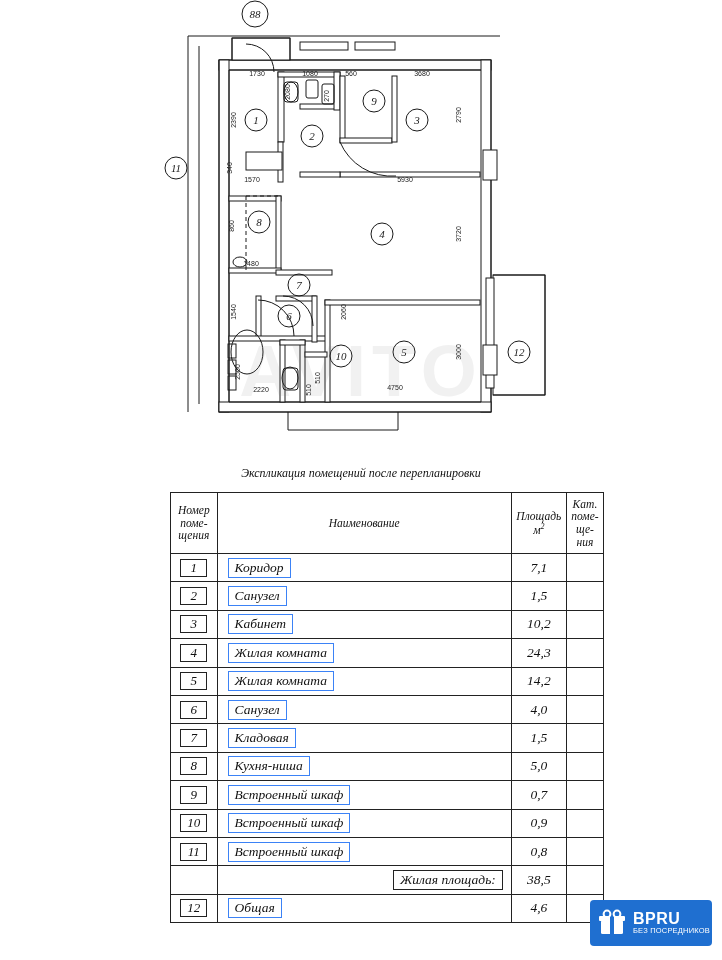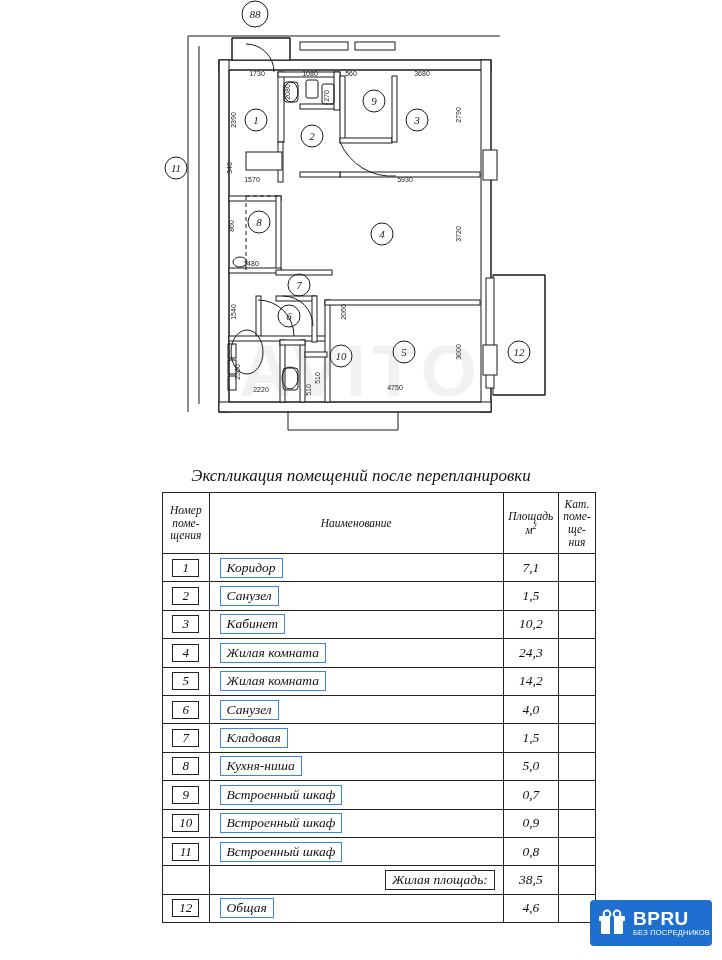--- a/index.html
+++ b/index.html
@@ -44,28 +44,28 @@
 
   
   #table-title {
     position: absolute;
     left: 0;
     top: 466px;
     width: 722px;
     text-align: center;
     font-family: "Liberation Serif", serif;
     font-style: italic;
-    font-size: 17px;
+    font-size: 12px;
     color: #111;
   }
 
   
   #expl-table {
     position: absolute;
-    left: 162px;
+    left: 170px;
     top: 492px;
     width: 434px;
     border-collapse: collapse;
     font-family: "Liberation Serif", serif;
     font-style: italic;
     font-size: 13.5px;
     color: #111;
     background: #fff;
   }
   #expl-table td, #expl-table th {
@@ -125,21 +125,21 @@
     width: 30px; height: 30px;
     flex: 0 0 30px;
     position: relative;
   }
   #logo-badge .txt {
     margin-left: 6px;
     color: #fff;
     line-height: 1.05;
   }
   #logo-badge .txt .big {
-    font-size: 19px;
+    font-size: 16px;
     font-weight: bold;
     letter-spacing: 0.5px;
     display: block;
   }
   #logo-badge .txt .small {
     font-size: 7.5px;
     letter-spacing: 0.2px;
     display: block;
   }
 </style>

